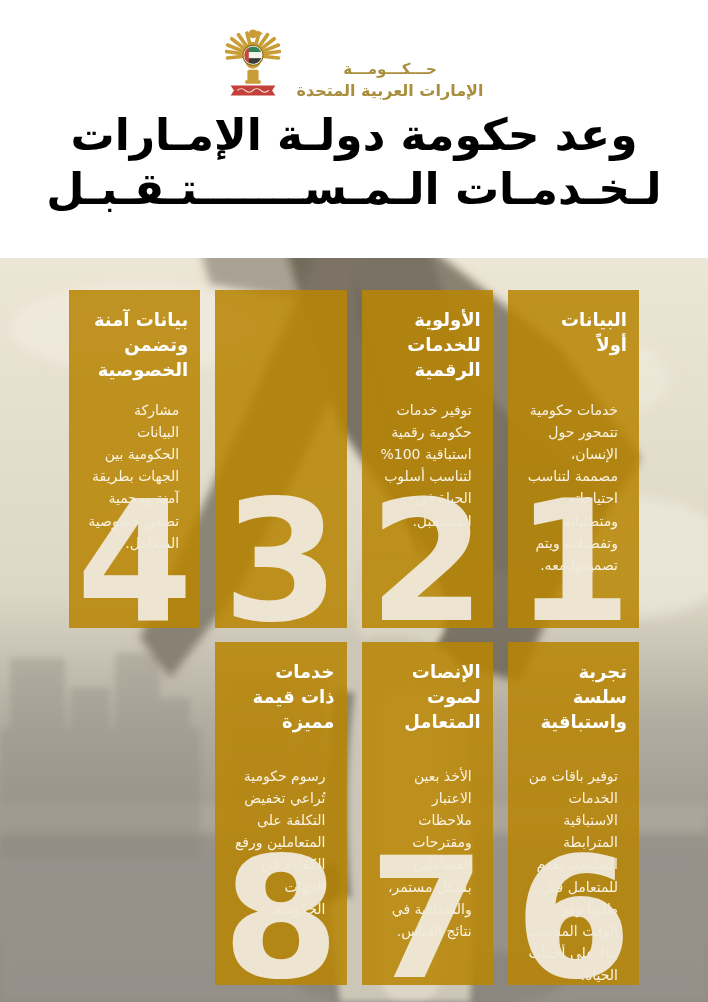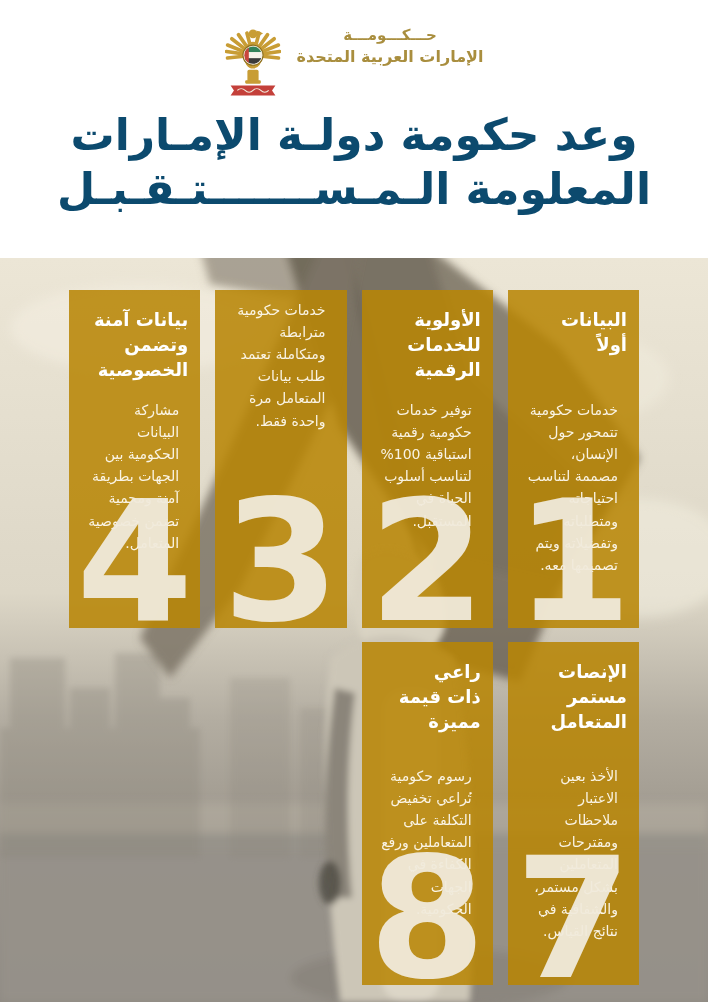--- a/index.html
+++ b/index.html
@@ -5,28 +5,28 @@
   html,body{margin:0;padding:0;background:#ffffff;}
   *{box-sizing:border-box;}
   .poster{
     position:relative;width:708px;height:1002px;margin:0 auto;
     background:#ffffff;overflow:hidden;
     font-family:"DejaVu Sans",sans-serif;
   }
   
   .gov-logo{
     position:absolute;top:26px;left:0;right:0;
-    display:flex;direction:ltr;justify-content:center;align-items:flex-start;gap:16px;
+    display:flex;direction:ltr;justify-content:center;align-items:flex-end;gap:16px;
   }
   .logo-text{text-align:center;color:#a98e3e;direction:rtl;}
   .logo-text .l1{font-size:15px;font-weight:bold;letter-spacing:1px;margin-bottom:3px;}
   .logo-text .l2{font-size:16px;font-weight:bold;}
   .page-title{
     position:absolute;top:108px;left:0;right:0;margin:0;
-    text-align:center;color:#0c4a6e;font-weight:bold;
+    text-align:center;color:#000000;font-weight:bold;
     font-size:44px;line-height:1.22;
   }
   .page-title span{display:block;}
   
   .photo{position:absolute;top:258px;left:0;right:0;height:744px;background:#ddd7c7;}
   .photo > svg.bg{position:absolute;inset:0;}
   
   .grid{
     position:absolute;top:32px;left:69px;right:69px;
     display:grid;direction:rtl;
@@ -102,21 +102,21 @@
       <path d="M22 115 c4 -4 10 -4 14 0 c4 4 10 4 14 0 c4 -4 10 -4 14 0 c4 4 10 4 14 0" stroke="#f1e9da" stroke-width="2" fill="none"></path>
     </svg>
     <div class="logo-text">
       <div class="l1">حـــكـــومـــة</div>
       <div class="l2">الإمارات العربية المتحدة</div>
     </div>
   </div>
 
   <h1 class="page-title">
     <span>وعد حكومة دولـة الإمـارات</span>
-    <span>المعلومة الـمـســـــــتـقـبـل</span>
+    <span>لـخـدمـات الـمـســـــــتـقـبـل</span>
   </h1>
 
   <div class="photo">
 
     <svg class="bg" width="708" height="744" viewBox="0 0 708 744" preserveAspectRatio="none">
       <defs>
         <linearGradient id="sky" x1="0" y1="0" x2="0" y2="1">
           <stop offset="0" stop-color="#ece6d6"></stop>
           <stop offset="0.45" stop-color="#ddd7c7"></stop>
           <stop offset="0.62" stop-color="#b3ada1"></stop>
@@ -188,44 +188,49 @@
 
       <article class="card row1">
         <h2 class="card-title">الأولوية
 للخدمات
 الرقمية</h2>
         <p class="card-body">توفير خدمات حكومية رقمية استباقية 100% لتناسب أسلوب الحياة في المستقبل.</p>
         <div class="card-number">2</div>
       </article>
 
       <article class="card row1">
-        <p class="card-body">خدمات حكومية مترابطة ومتكاملة تعتمد طلب بيانات المتعامل مرة واحدة فقط.</p>
         <div class="card-number">3</div>
       </article>
 
       <article class="card row1">
         <h2 class="card-title">بيانات آمنة
 وتضمن
 الخصوصية</h2>
         <p class="card-body">مشاركة البيانات الحكومية بين الجهات بطريقة آمنة ومحمية تضمن خصوصية المتعامل.</p>
         <div class="card-number">4</div>
       </article>
 
 
+      <article class="card row2">
+        <h2 class="card-title">تجربة سلسة
+واستباقية</h2>
+        <p class="card-body">توفير باقات من الخدمات الاستباقية المترابطة السلسة، تقدم للمتعامل قبل طلبها وفي الوقت المناسب بناءً على أحداث الحياة.</p>
+        <div class="card-number">6</div>
+      </article>
 
       <article class="card row2">
         <h2 class="card-title">الإنصات
-مستمر
+لصوت
 المتعامل</h2>
         <p class="card-body">الأخذ بعين الاعتبار ملاحظات ومقترحات المتعاملين بشكل مستمر، والشفافية في نتائج القياس.</p>
         <div class="card-number">7</div>
       </article>
 
       <article class="card row2">
-        <h2 class="card-title">راعي
+        <h2 class="card-title">خدمات
 ذات قيمة
 مميزة</h2>
         <p class="card-body">رسوم حكومية تُراعي تخفيض التكلفة على المتعاملين ورفع الكفاءة في الجهات الحكومية.</p>
         <div class="card-number">8</div>
       </article>
 
     </div>
   </div>
 </div>
 

